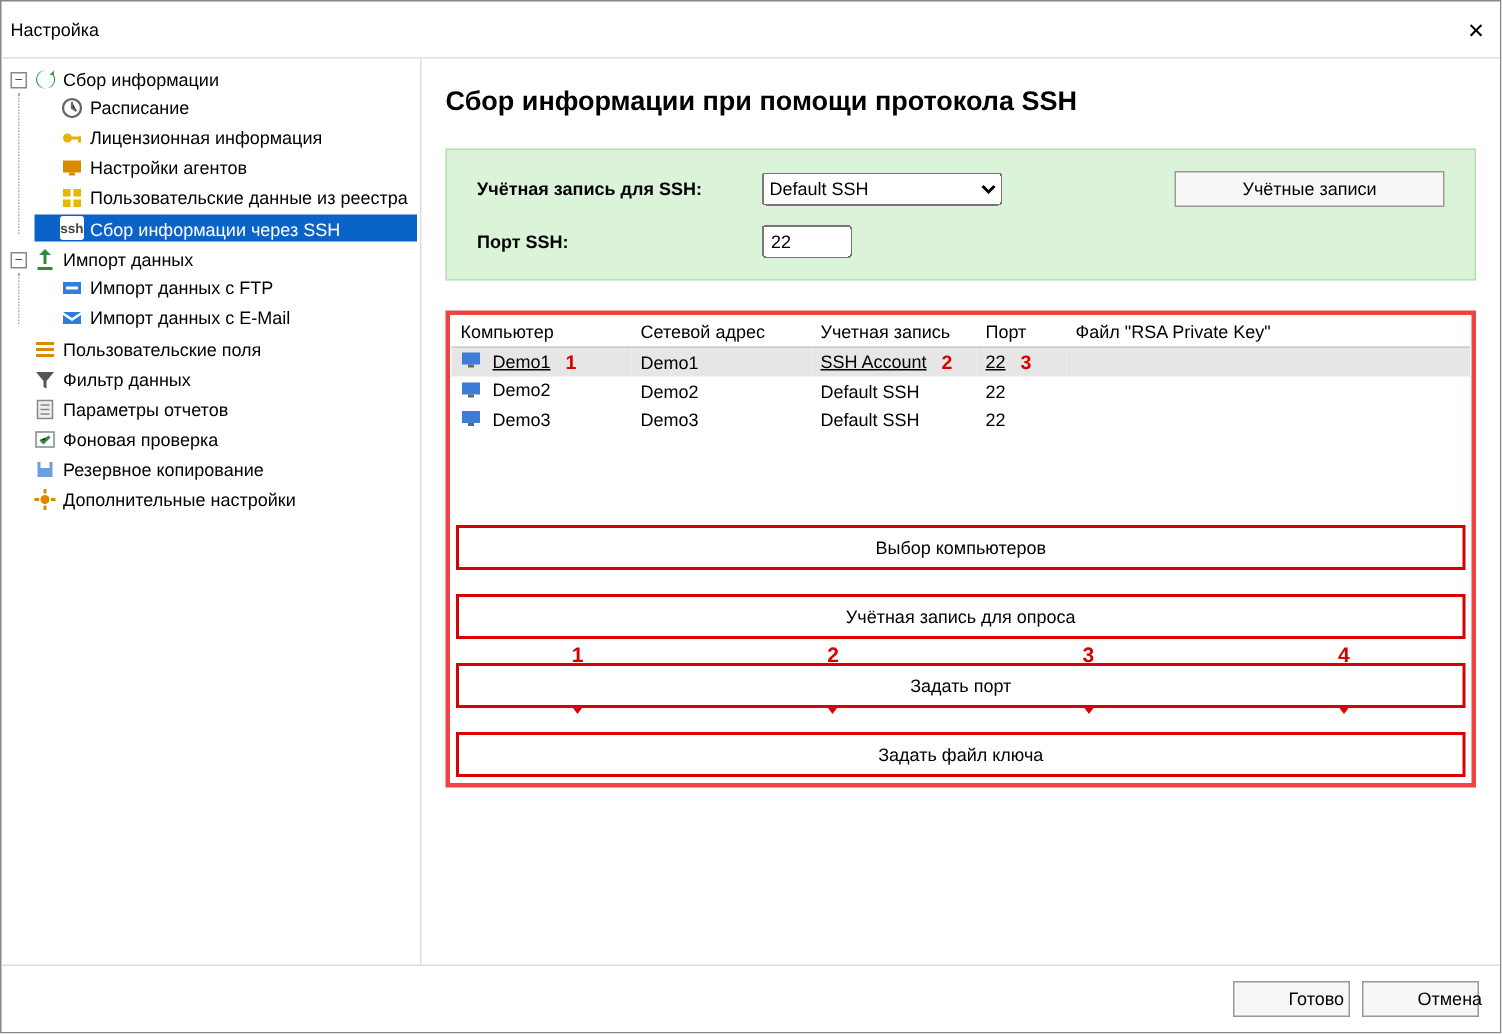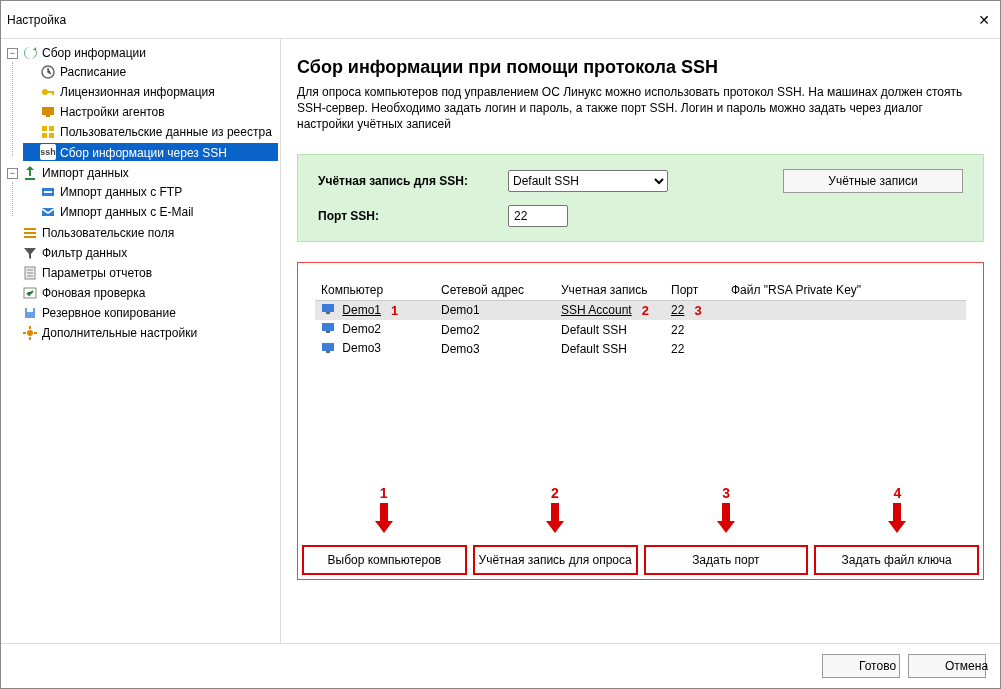--- a/index.html
+++ b/index.html
@@ -22,33 +22,33 @@
   .icon { width: 16px; height: 16px; display: inline-flex; align-items: center; justify-content: center; flex: 0 0 auto; }
   .main { flex: 1; padding: 10px 16px 0 16px; overflow: auto; }
   .heading { font-size: 18px; font-weight: bold; margin: 8px 0 6px 0; }
   .desc { font-size: 12px; line-height: 1.35; margin-bottom: 14px; max-width: 680px; }
   .greenbox { background: #daf3d9; border: 1px solid #b7e0b4; padding: 14px 20px; display: grid; grid-template-columns: 190px 180px 1fr; row-gap: 12px; align-items: center; margin-top: 21px; }
   .greenbox label { font-weight: bold; font-size: 12px; }
   .greenbox select, .greenbox input[type=text] { font-family: inherit; font-size: 12px; }
   .greenbox select { width: 160px; height: 22px; }
   .greenbox input[type=text] { width: 60px; height: 22px; padding: 2px 4px; }
   .btn { border: 1px solid #999; background: #f7f7f7; padding: 4px 36px; font-family: inherit; font-size: 12px; cursor: default; }
-  .listwrap { border: 1px solid #ef4444; margin-top: 20px; padding: 17px; height: 318px; position: relative; }
+  .listwrap { border: 3px solid #ef4444; margin-top: 20px; padding: 1px; height: 318px; position: relative; }
   .listview { width: 100%; border-collapse: collapse; font-size: 12px; }
   .listview th { text-align: left; font-weight: normal; padding: 3px 6px; border-bottom: 1px solid #ccc; background: #fff; }
   .listview td { padding: 2px 6px; }
   .listview tr.sel { background: #e6e6e6; }
   .pcicon { display: inline-block; vertical-align: middle; margin-right: 4px; }
   .ann { color: #d80000; font-weight: bold; font-size: 13px; display: inline-block; vertical-align: middle; }
   .underline { text-decoration: underline; }
   .arrows { position: absolute; bottom: 46px; left: 0; right: 0; display: flex; justify-content: space-around; pointer-events: none; }
   .arrowcol { display: flex; flex-direction: column; align-items: center; gap: 2px; width: 25%; }
   .arrowcol .ann { font-size: 14px; }
   .redarrow { width: 18px; height: 30px; }
-  .btnrow { position: absolute; bottom: 4px; left: 4px; right: 4px; display: flex; gap: 6px; }
+  .btnrow { position: absolute; bottom: 4px; left: 4px; right: 4px; display: flex; gap: 16px; flex-direction: column; }
   .btnrow .rb { flex: 1; border: 2px solid #d80000; background: #fff; padding: 6px 0; text-align: center; font-size: 12px; cursor: default; }
   .footer { border-top: 1px solid #ddd; padding: 10px 14px; display: flex; justify-content: flex-end; gap: 8px; }
   .footer .btn { width: 78px; }
 </style>
 </head>
 <body>
 
 <div class="window">
 
   <div class="titlebar">
@@ -242,21 +242,20 @@
                 </svg>
               </span>
           <span>Дополнительные настройки</span>
         </div>
           </li>
       </ul>
     </div>
 
     <div class="main">
       <div class="heading">Сбор информации при помощи протокола SSH</div>
-      <div class="desc">Для опроса компьютеров под управлением ОС Линукс можно использовать протокол SSH. На машинах должен стоять SSH-сервер. Необходимо задать логин и пароль, а также порт SSH.  Логин и пароль можно задать через диалог настройки учётных записей</div>
 
       <div class="greenbox">
         <label>Учётная запись для SSH:</label>
         <select>
           <option>Default SSH</option>
         </select>
         <div style="text-align:right;">
           <button class="btn" style="width:180px;">Учётные записи</button>
         </div>
         <label>Порт SSH:</label>

